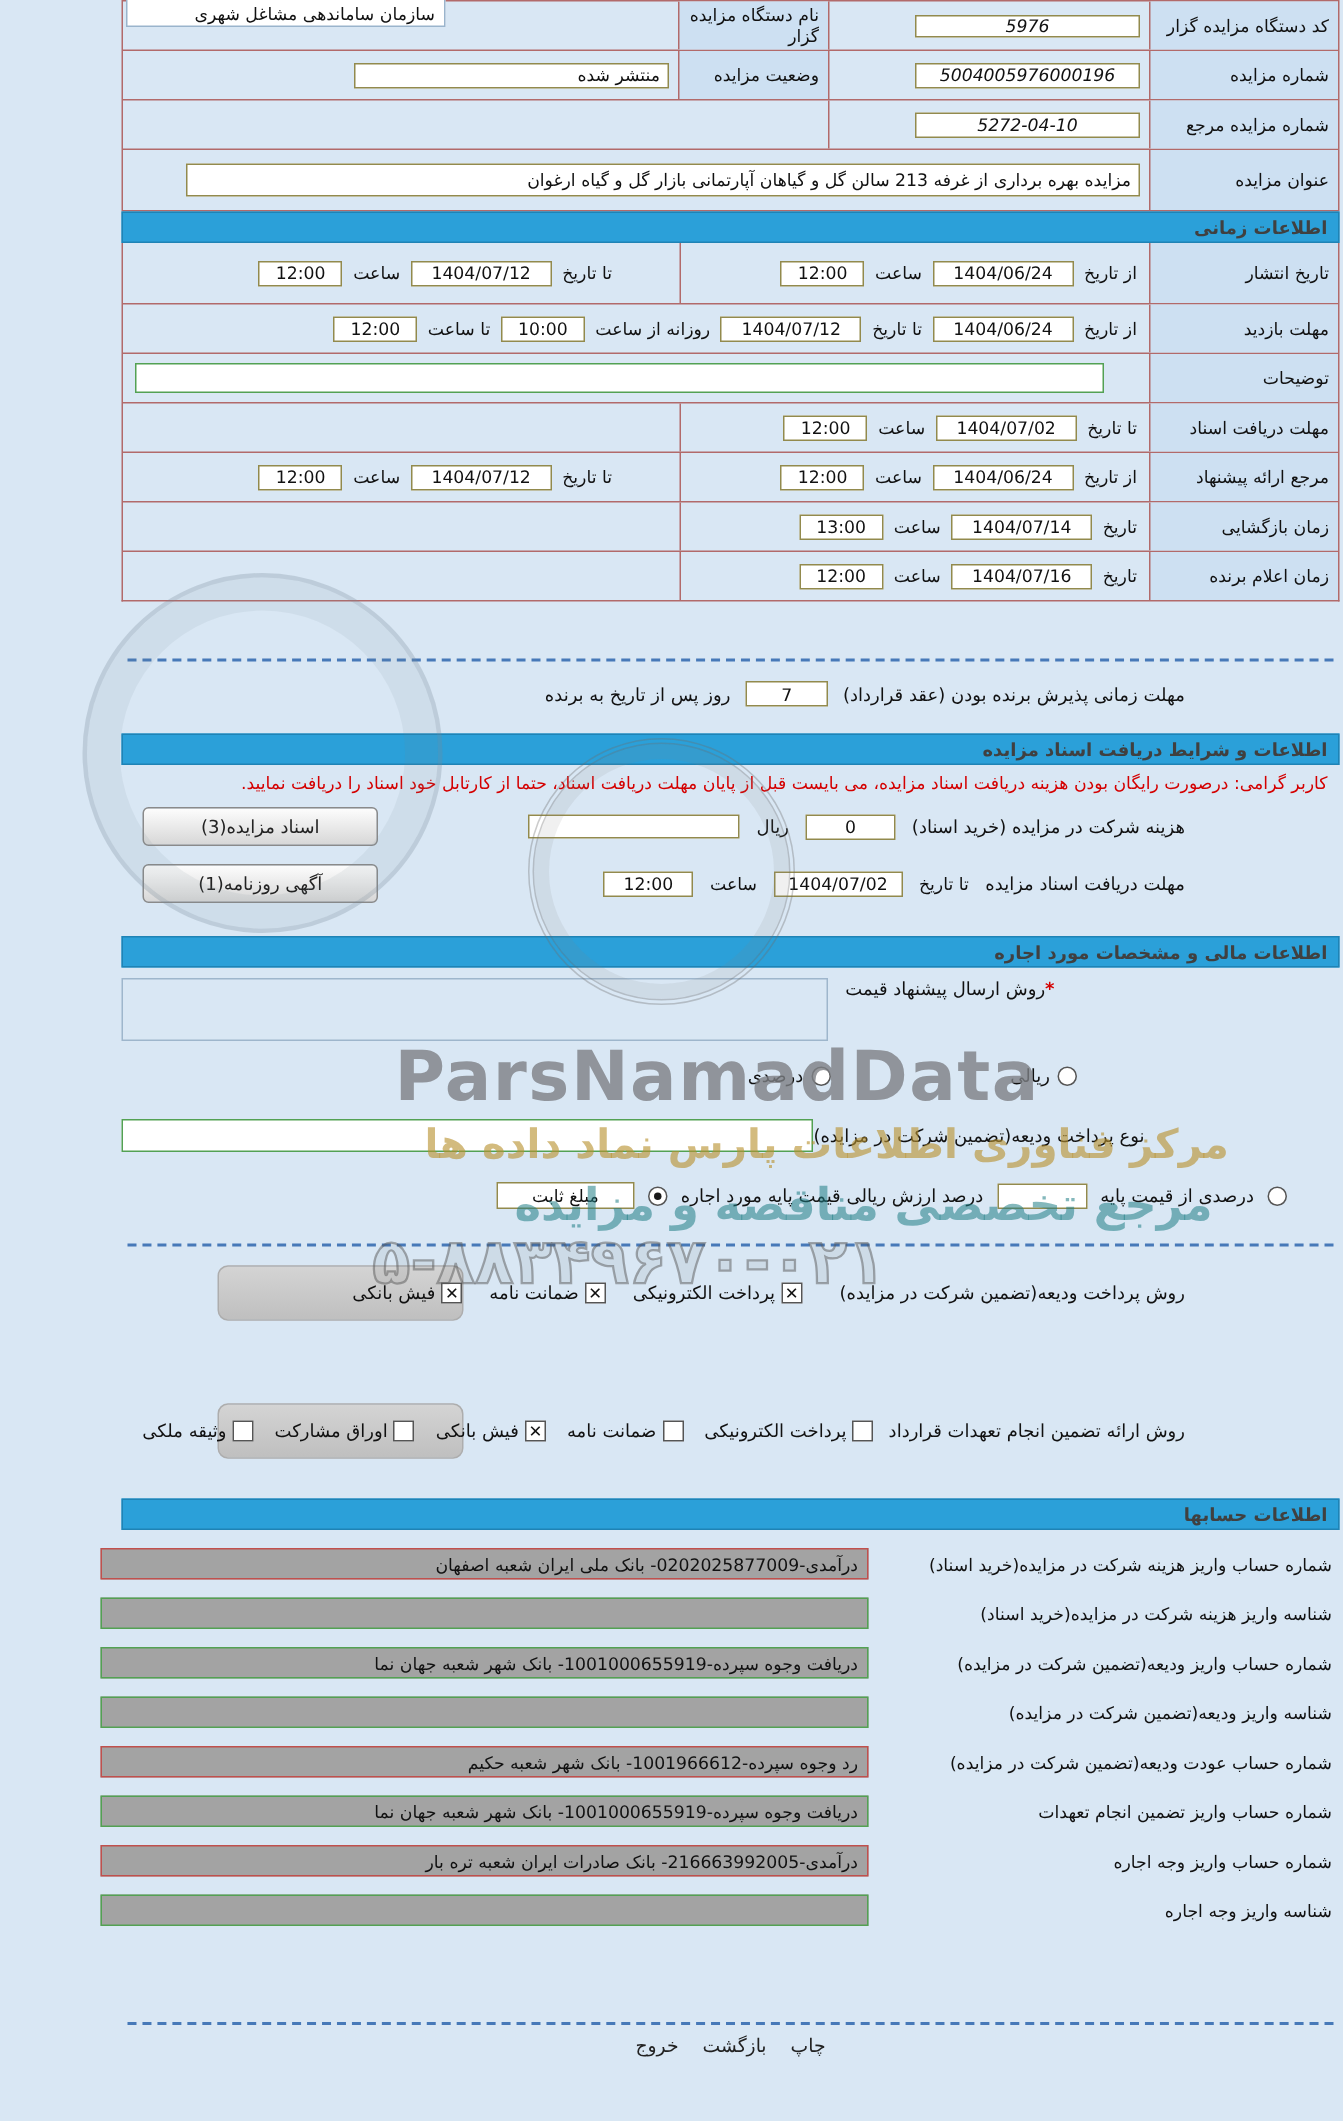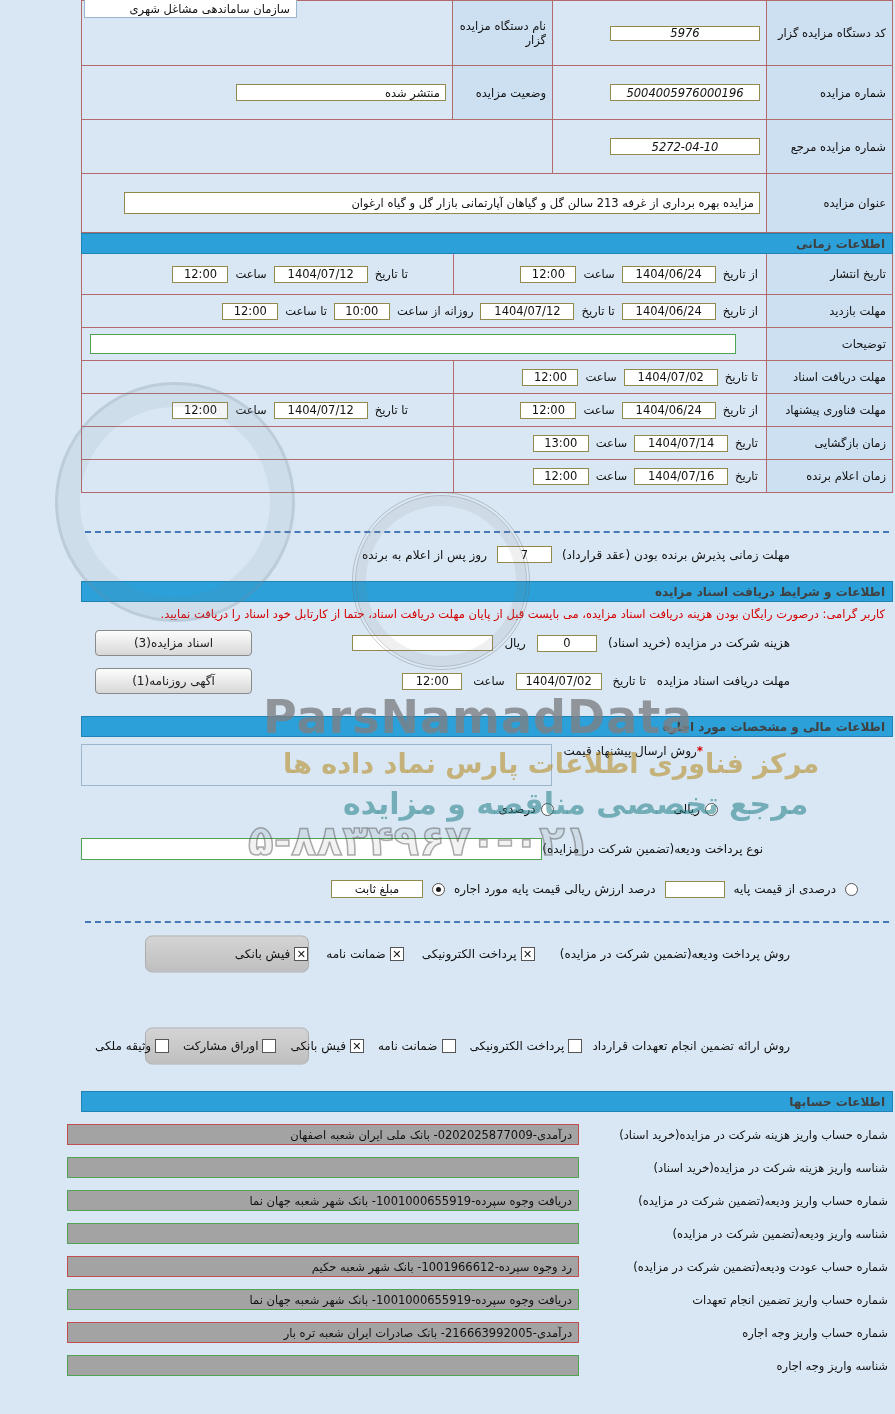--- a/index.html
+++ b/index.html
@@ -9,21 +9,21 @@
     background:#d9e7f4; overflow:hidden; direction:rtl;
     font-family:"DejaVu Sans", sans-serif; font-size:12px; color:#111;
   }
   .content { position:absolute; top:0; right:2px; width:812px; }
 
   
   .toptable { border:1px solid #b26a6a; }
   .trow { display:flex; align-items:stretch; border-top:1px solid #b26a6a; min-height:33px; }
   .trow:first-child { border-top:none; min-height:18px; }
   .trow.tall { min-height:41px; }
-  .cell { display:flex; align-items:center; padding:18px 6px; }
+  .cell { display:flex; align-items:center; padding:2px 6px; }
   .cell.lbl { background:#cde0f2; font-size:11.5px; border-left:1px solid #b26a6a; }
   .w126 { width:126px; } .w100 { width:100px; } .w214 { width:214px; border-left:1px solid #b26a6a;font-style:italic; }
   .flex1 { flex:1; }
 
   
   .inp {
     background:#fff; border:1px solid #928a4d; height:17px;
     display:flex; align-items:center; justify-content:center;
     font-size:11.5px; color:#111; white-space:nowrap; overflow:hidden;
   }
@@ -232,21 +232,21 @@
             <div class="inp date">1404/07/02</div>
             <span class="flab">ساعت</span>
             <div class="inp tm">12:00</div>
           </div>
           <div class="vline"></div>
           <div class="half-l"></div>
         </div>
       </div>
 
       <div class="time-row">
-        <div class="time-lbl">مهلت فناوری پیشنهاد</div>
+        <div class="time-lbl">مرجع ارائه پیشنهاد</div>
         <div class="time-content">
           <div class="half-r">
             <span class="flab">از تاریخ</span>
             <div class="inp date">1404/06/24</div>
             <span class="flab">ساعت</span>
             <div class="inp tm">12:00</div>
           </div>
           <div class="vline"></div>
           <div class="half-l">
             <span class="flab">تا تاریخ</span>
@@ -285,21 +285,21 @@
         </div>
       </div>
     </div>
 
     <div class="spacer38"></div>
     <hr class="dashed">
 
     <div class="winner-row">
       <span class="row-lbl">مهلت زمانی پذیرش برنده بودن (عقد قرارداد)</span>
       <div class="inp w55">7</div>
-      <span class="row-lbl">روز پس از اعلام به برنده</span>
+      <span class="row-lbl">روز پس از تاریخ به برنده</span>
     </div>
 
     <div class="section-bar mt10">اطلاعات و شرایط دریافت اسناد مزایده</div>
     <div class="warning">کاربر گرامی: درصورت رایگان بودن هزینه دریافت اسناد مزایده، می بایست قبل از پایان مهلت دریافت اسناد، حتما از کارتابل خود اسناد را دریافت نمایید.</div>
 
     <div class="docs-row">
       <span class="row-lbl">هزینه شرکت در مزایده (خرید اسناد)</span>
       <div class="inp w60">0</div>
       <span class="row-lbl">ریال</span>
       <div class="inp w141"></div>

